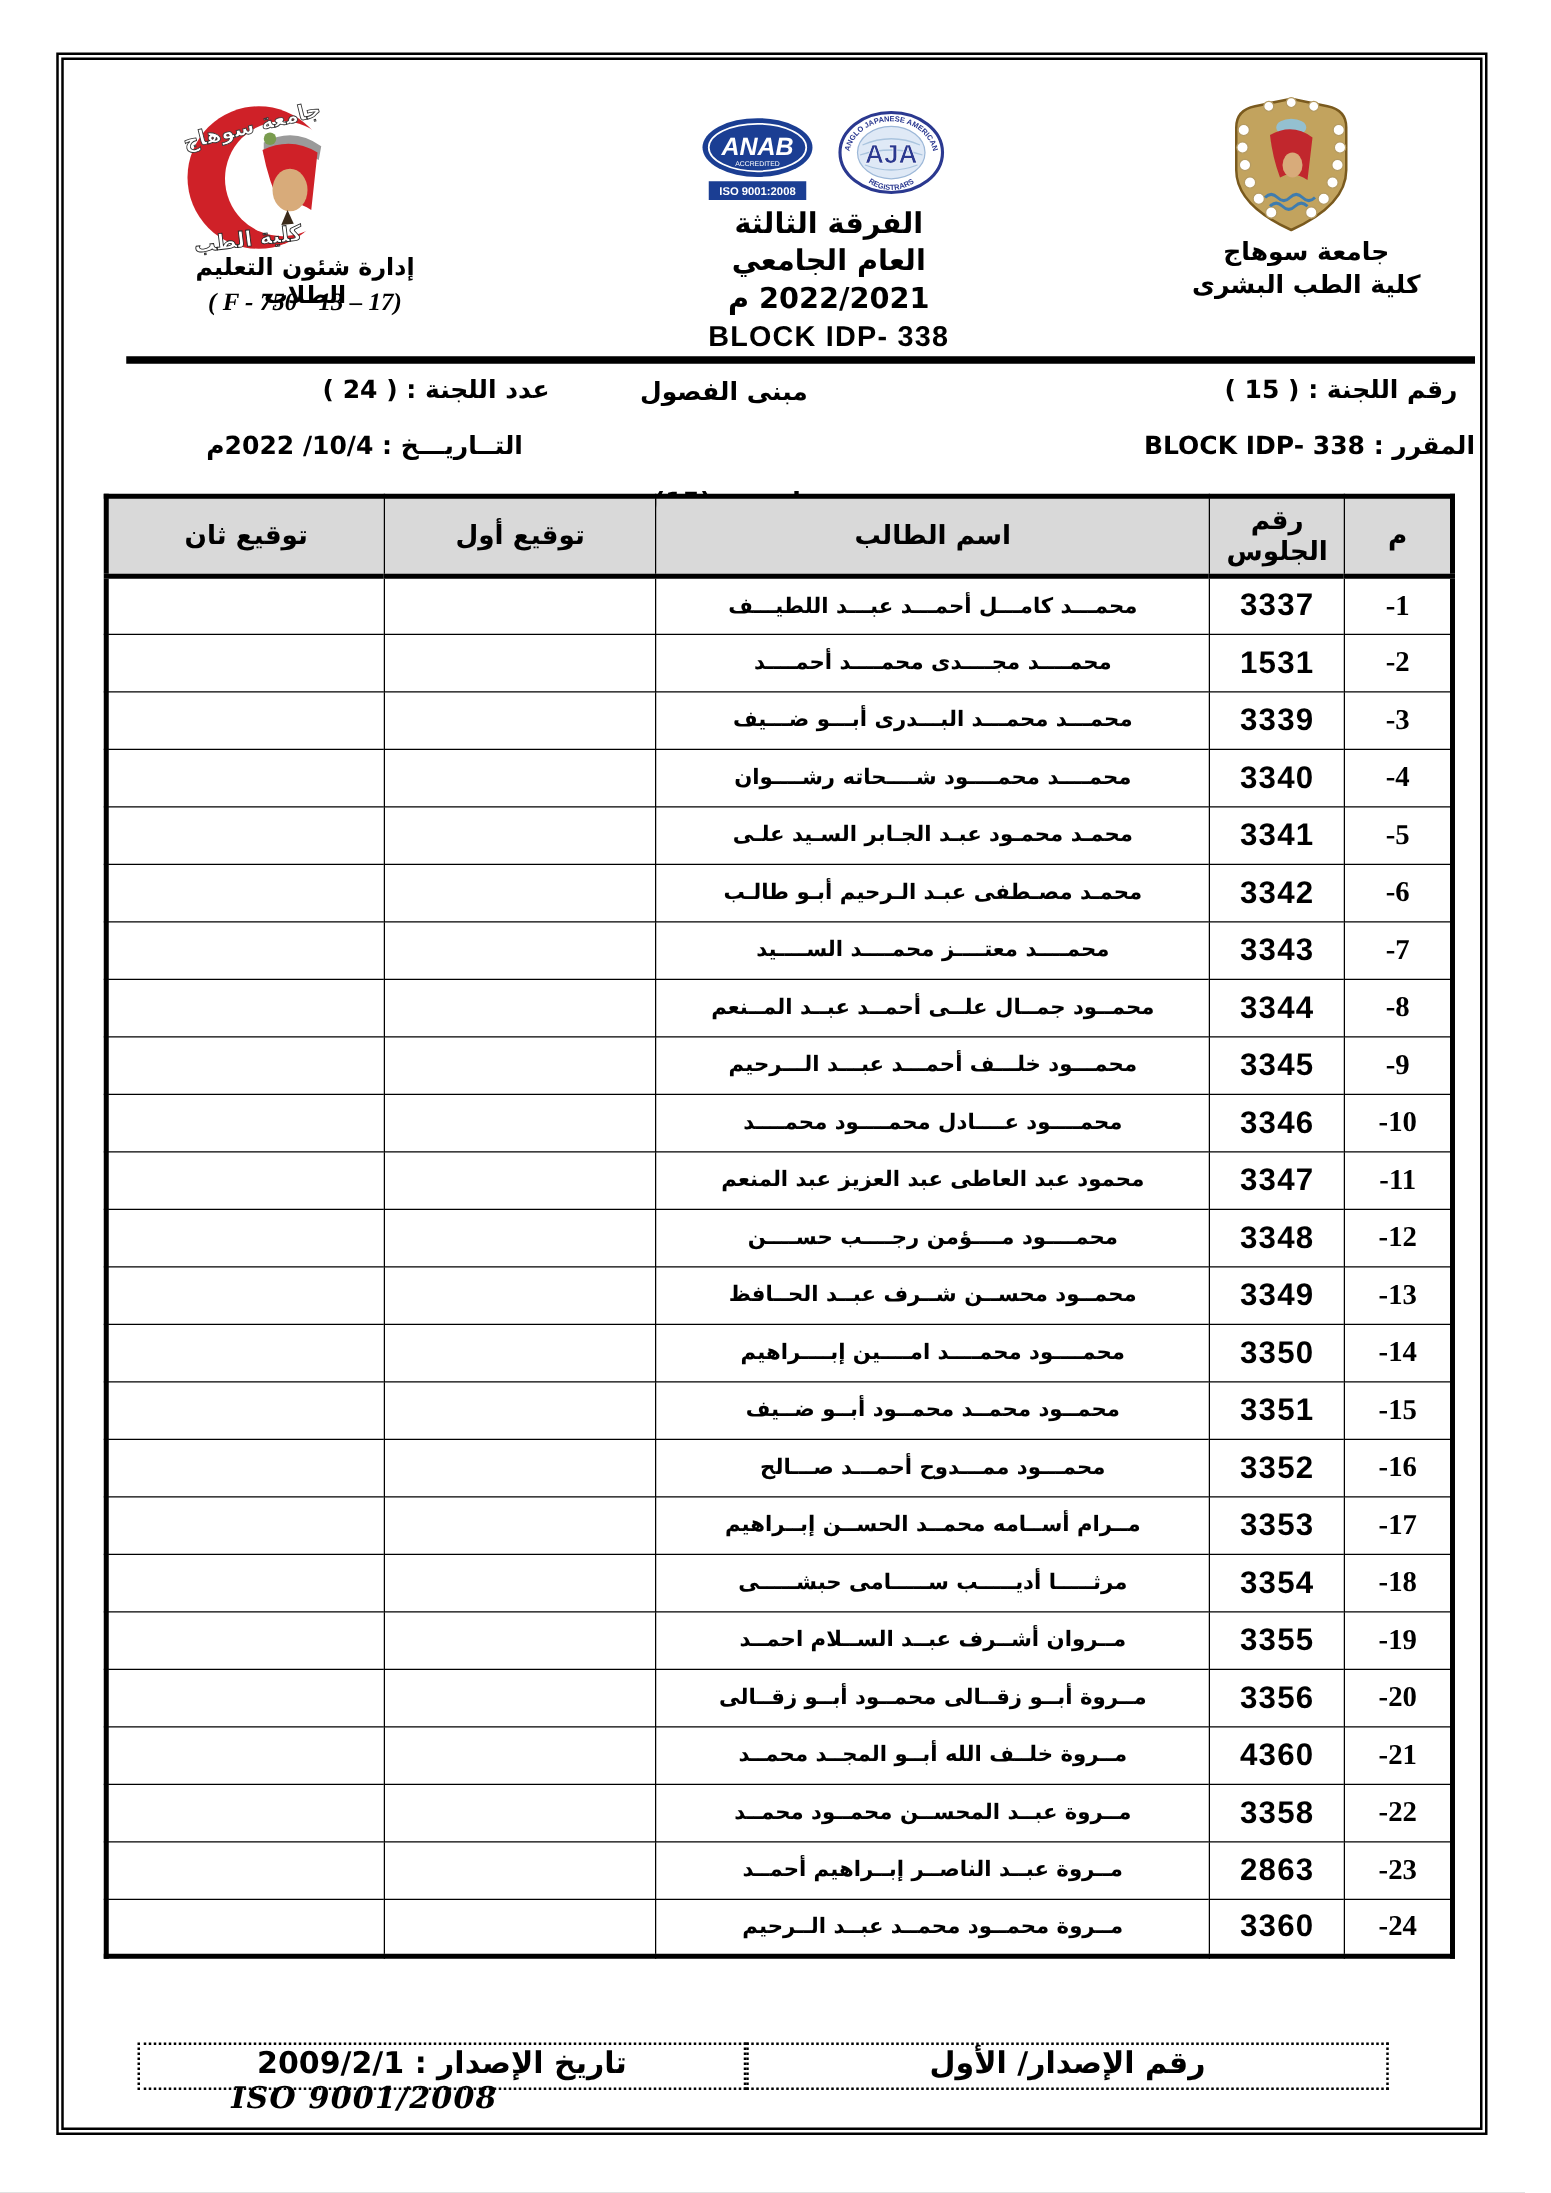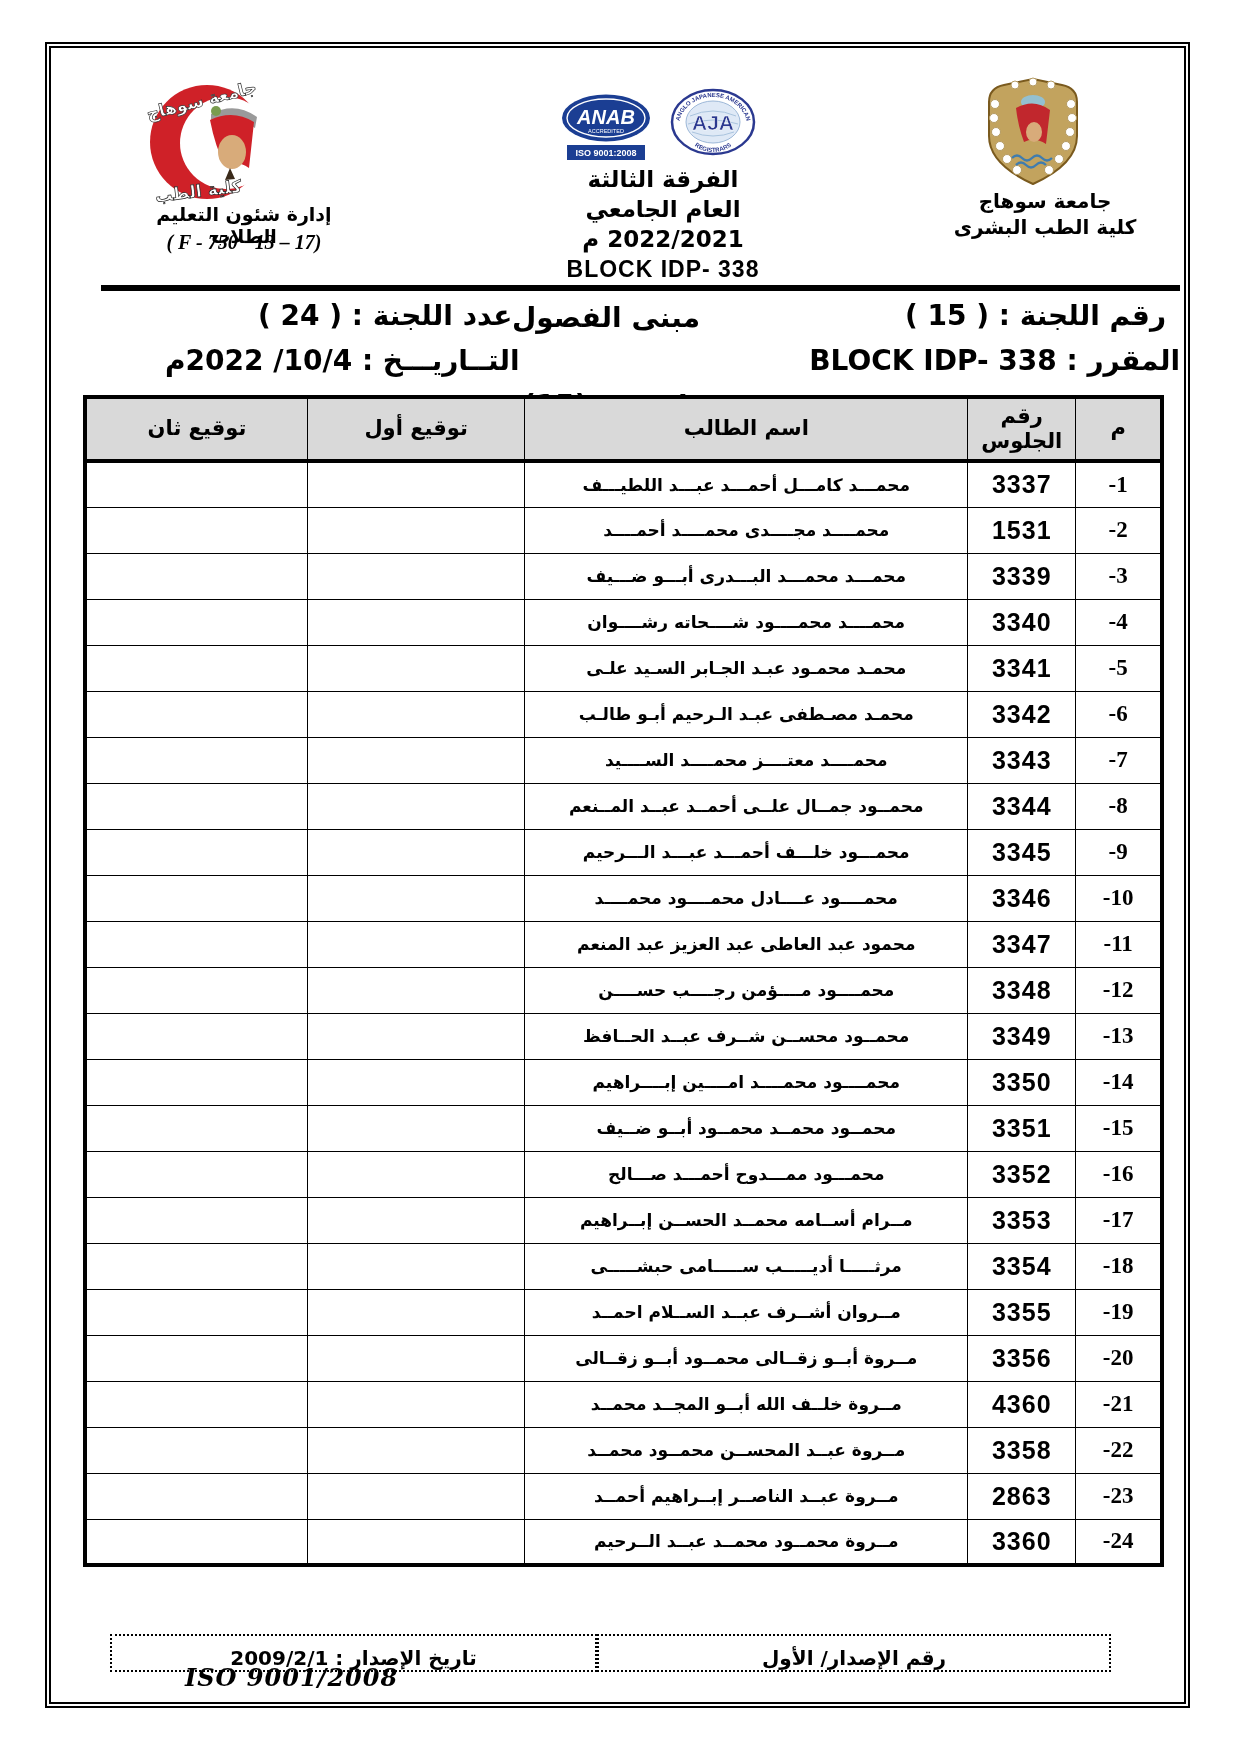--- a/index.html
+++ b/index.html
@@ -21,21 +21,21 @@
 
   
   .dept-line { left: 134px; top: 203px; width: 220px; font-size: 19px; }
   .form-line { left: 134px; top: 231px; width: 220px; font-size: 20px; font-family: "Liberation Serif", serif; font-style: italic; }
   .center-block { left: 538px; top: 164px; width: 250px; line-height: 30px; font-size: 23px; }
   .center-block .latin { font-family: "Liberation Sans", sans-serif; letter-spacing: 1px; }
   .right-block { left: 950px; top: 188px; width: 190px; line-height: 26px; font-size: 20px; }
 
   .divider { left: 101px; top: 285px; width: 1079px; height: 6px; background: #000; }
 
-  .info-item { font-size: 28px; font-weight: bold; white-space: nowrap; }
+  .info-item { font-size: 20px; font-weight: bold; white-space: nowrap; }
 
   
   table.roster {
     position: absolute; left: 83px; top: 395px; width: 1081px;
     border-collapse: collapse; table-layout: fixed; direction: rtl;
     border: 4px solid #000;
   }
   table.roster th {
     background: #d9d9d9; border: 1px solid #000; border-bottom: 4px solid #000;
     font-size: 21px; font-weight: bold; height: 64px; line-height: 1.2;
@@ -45,22 +45,22 @@
     border: 1px solid #000; height: 46px; text-align: center; vertical-align: middle;
     overflow: hidden; white-space: nowrap; padding: 0 3px;
   }
   td.index  { font-family: "Liberation Serif", serif; font-size: 23px; font-weight: bold; }
   td.seat   { font-family: Liberation Sans, sans-serif; font-size: 25px; font-weight: bold; letter-spacing: 1px; }
   td.name   { font-size: 17px; font-weight: bold; }
 
   
   .dotted-box {
     position: absolute; border: 2px dotted #000; height: 38px;
-    display: flex; align-items: flex-end; justify-content: center;
-    font-size: 20px;
+    display: flex; align-items: flex-start; justify-content: center;
+    font-size: 24px;
   }
   .iso-line {
     left: 185px; top: 1663px; font-family: "DejaVu Serif", serif;
     font-style: italic; font-weight: bold; font-size: 24px; letter-spacing: 1px;
   }
   svg text { font-family: "Liberation Sans", sans-serif; }
   svg .ar { font-family: "DejaVu Sans", sans-serif; }
 </style>
 </head>
 <body>

